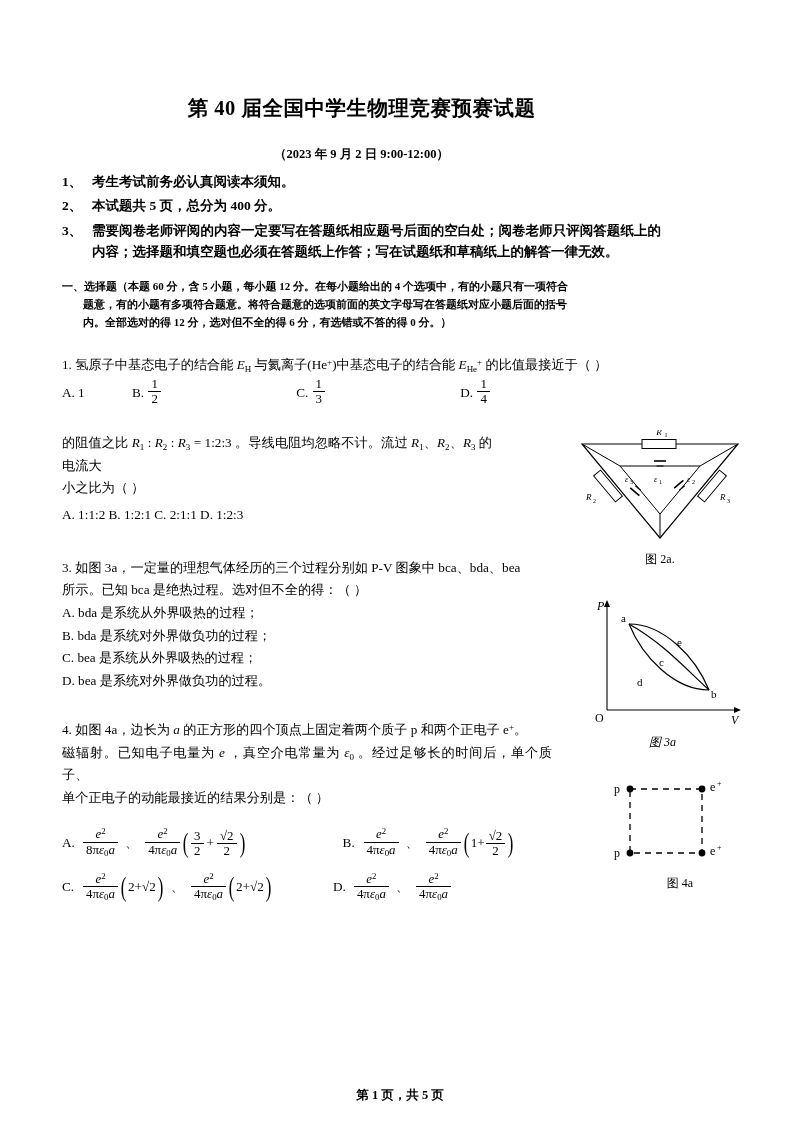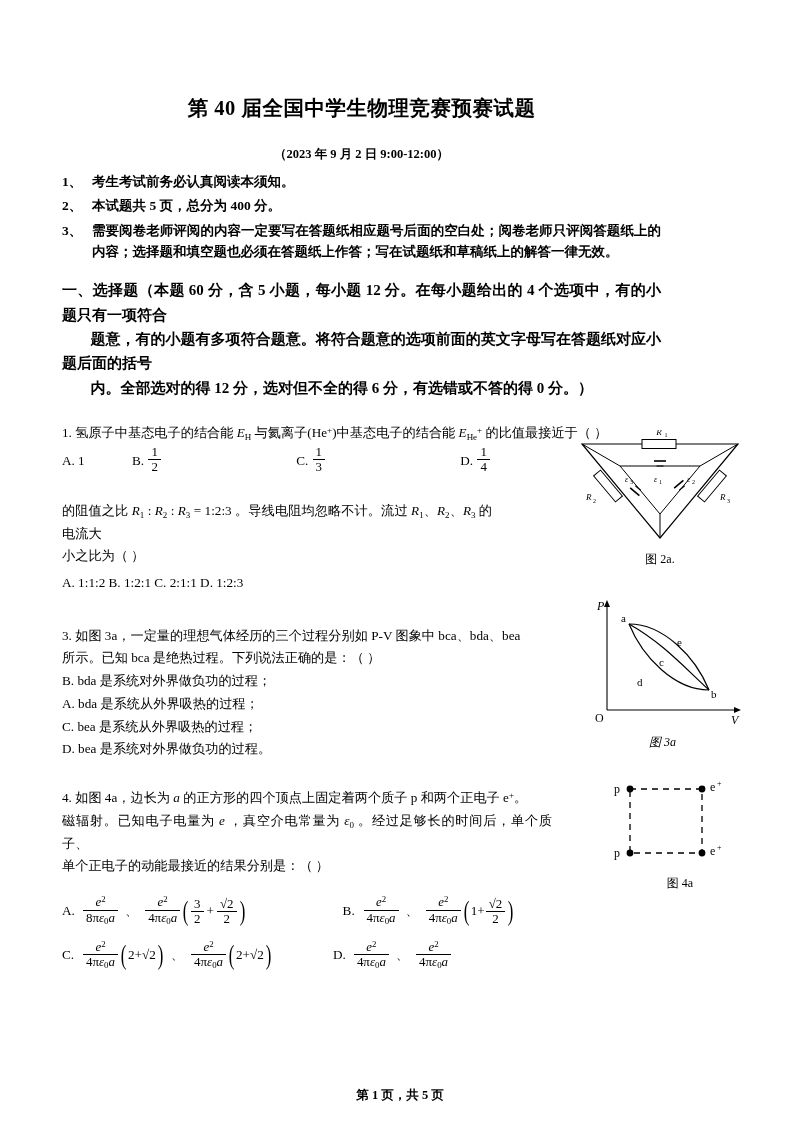--- a/index.html
+++ b/index.html
@@ -46,21 +46,21 @@
   }
   .notice-item {
     display: flex;
     margin-top: 3px;
   }
   .notice-num { width: 30px; flex: none; }
   .notice-text { flex: 1; text-align: justify; }
 
   .bigsection {
     margin-top: 16px;
-    font-size: 15px;
+    font-size: 11px;
     font-weight: bold;
     line-height: 1.62;
     text-align: justify;
     text-indent: 0;
   }
   .bigsection .ind { display: block; text-indent: 0; }
   .bigsection .ind2 { display: block; text-indent: 1.9em; }
 
   .q {
     position: relative;
@@ -219,23 +219,23 @@
         <line x1="-3.5" y1="0" x2="3.5" y2="0" stroke="#000" stroke-width="1"></line>
       </g>
       <text x="84" y="52" font-size="8" font-style="italic" font-family="Liberation Serif, serif">ε</text>
       <text x="89" y="54" font-size="6" font-family="Liberation Serif, serif">1</text>
     </svg>
     <div class="figcap">图 2a.</div>
   </div>
 
   <div class="q q3wrap" style="margin-top:30px;">
     <span class="line">3. 如图 3a，一定量的理想气体经历的三个过程分别如 P-V 图象中 bca、bda、bea</span>
-    <span class="line">所示。已知 bca 是绝热过程。下列说法正确的是：（  ）</span>
+    <span class="line">所示。已知 bca 是绝热过程。选对但不全的得：（  ）</span>
+    <span class="line">A. bda 是系统从外界吸热的过程；</span>
     <span class="line">B. bda 是系统对外界做负功的过程；</span>
-    <span class="line">A. bda 是系统从外界吸热的过程；</span>
     <span class="line">C. bea 是系统从外界吸热的过程；</span>
     <span class="line">D. bea 是系统对外界做负功的过程。</span>
   </div>
 
   <div class="fig" style="left:585px; top:598px; width:165px;">
     <svg width="165" height="130" viewBox="0 0 165 130">
 
       <line x1="22" y1="6" x2="22" y2="112" stroke="#000" stroke-width="1.1"></line>
       <line x1="22" y1="112" x2="152" y2="112" stroke="#000" stroke-width="1.1"></line>
       <polygon points="22,2 19,9 25,9" fill="#000"></polygon>

